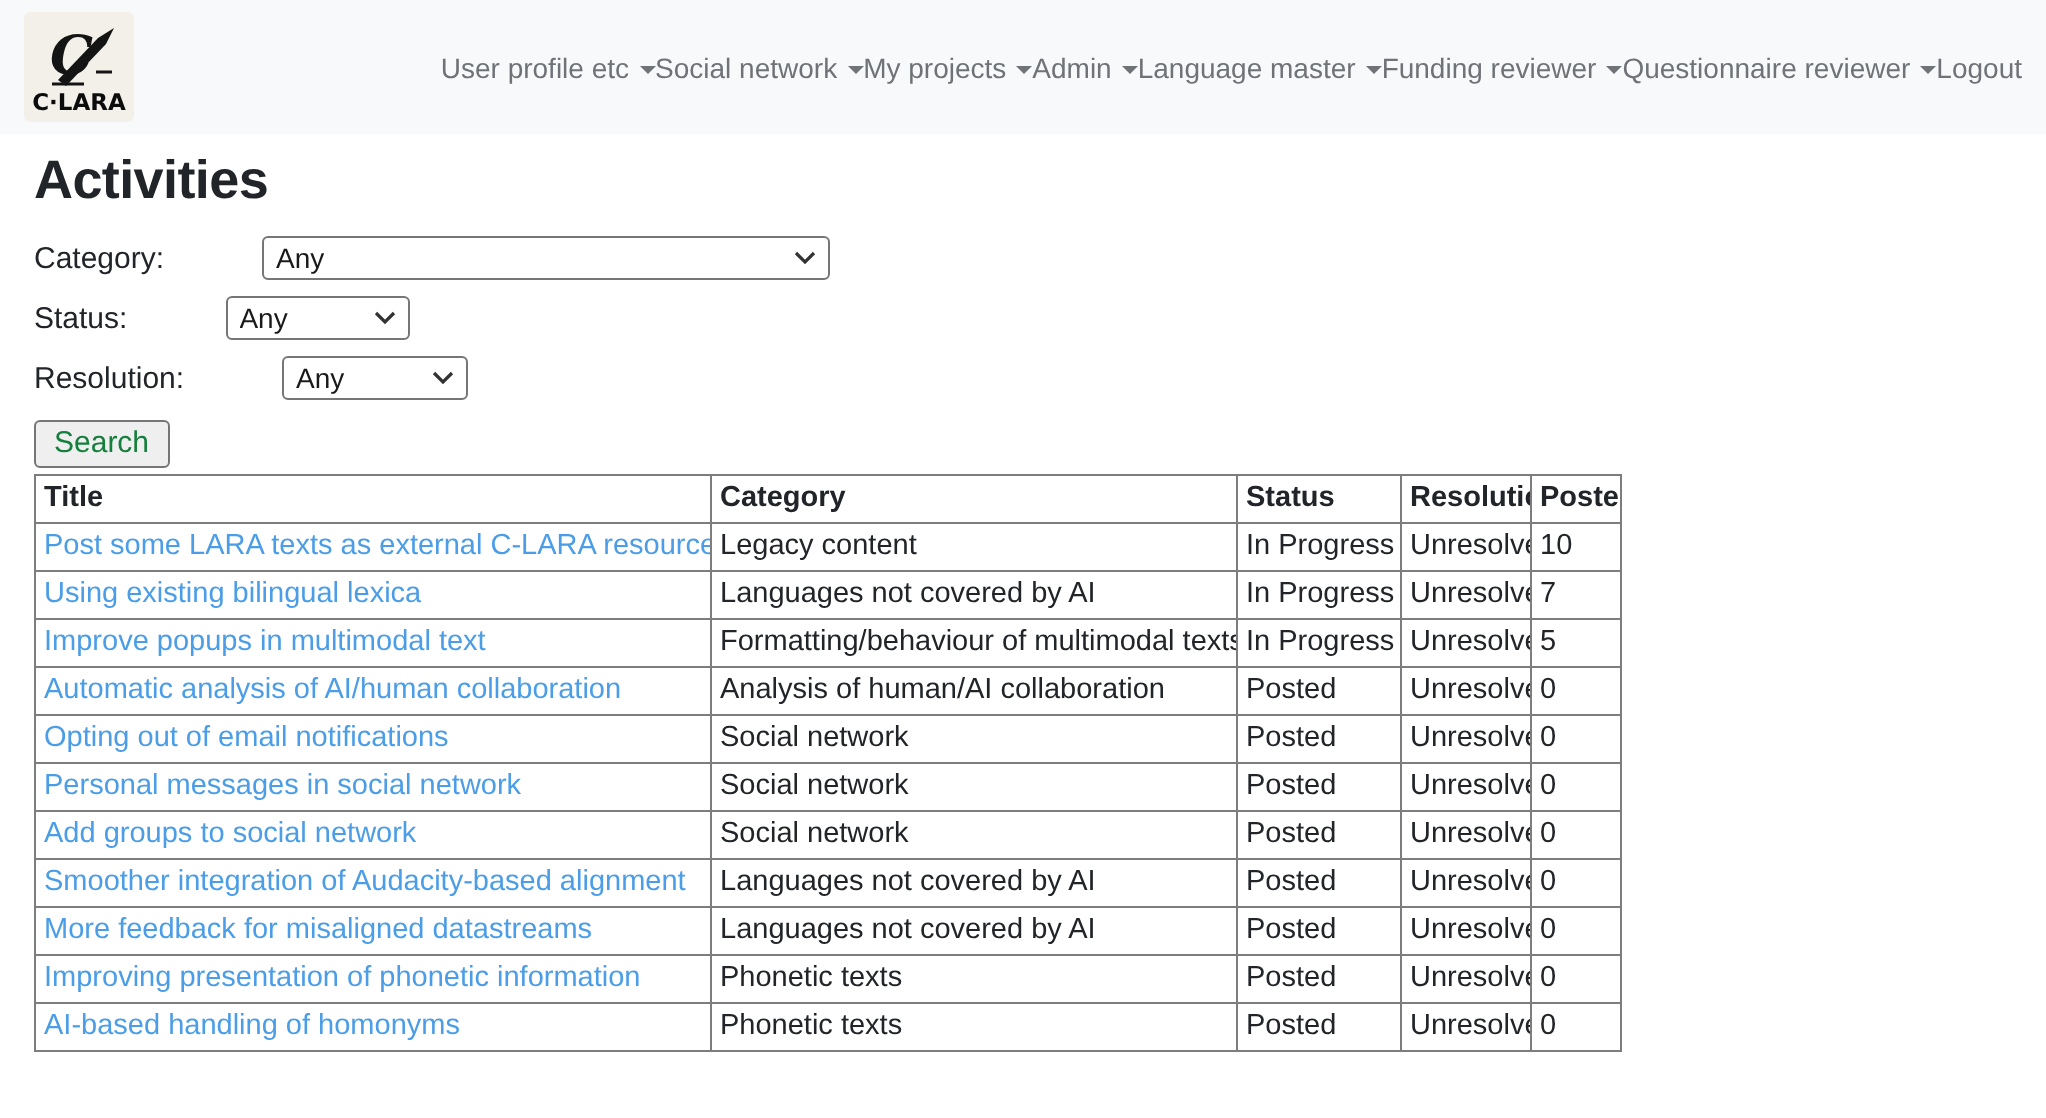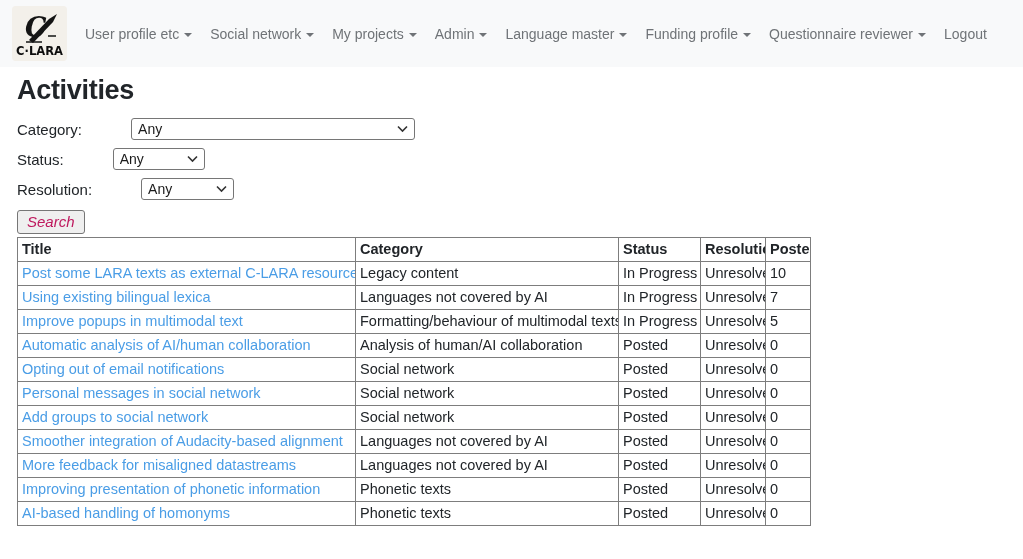--- a/index.html
+++ b/index.html
@@ -12,22 +12,22 @@
   *{box-sizing:border-box;}
   html,body{margin:0;padding:0;}
   body{
     width:1023px;height:559px;overflow:hidden;background:#fff;
     font-family:"Liberation Sans",sans-serif;color:var(--text);
   }
 
   
   .navbar{height:67px;background:var(--navbar-bg);display:flex;align-items:center;padding:0 12px;}
   .logo{width:55px;height:55px;margin-right:18px;flex:0 0 auto;border-radius:3px;overflow:hidden;}
-  .nav-menu{display:flex;align-items:center;gap:18px;white-space:nowrap;
-    font-size:14px;color:var(--nav-text);flex:1;min-width:0;}
+  .nav-menu{display:flex;align-items:center;white-space:nowrap;
+    font-size:14px;color:var(--nav-text);flex:1;min-width:0;justify-content:flex-end;}
   .nav-item{display:flex;align-items:center;cursor:pointer;}
   .caret{width:0;height:0;border-left:4px solid transparent;border-right:4px solid transparent;
     border-top:4.2px solid currentColor;margin-left:5px;margin-top:2px;display:inline-block;}
 
   
   main{padding:5px 17px 0;}
   h1{font-size:27px;margin:3px 0 12px;font-weight:700;letter-spacing:-0.3px;}
   .filter-row{display:flex;align-items:center;margin-bottom:8px;font-size:15px;}
   .filter-row label{margin-right:5px;text-align:center;}
   .select-wrap{position:relative;display:inline-block;padding-left:44px;}
@@ -36,23 +36,23 @@
     border:1px solid #767676;border-radius:3px;background:#fff;
     font-family:"Liberation Sans",sans-serif;font-size:14px;
     padding:0 22px 1px 6px;height:22px;color:#1a1a1a;
   }
   .select-category select{width:284px;}
   .select-status select{width:92px;}
   .select-resolution select{width:93px;}
   .chev{position:absolute;right:7px;top:50%;transform:translateY(-50%);pointer-events:none;line-height:0;}
 
   .search-btn{
-    font-family:"Liberation Sans",sans-serif;font-size:15px;color:#be185d;
+    font-family:"Liberation Sans",sans-serif;font-size:15px;color:#15803d;
     background:#efefef;border:1px solid #767676;border-radius:3px;
-    padding:2px 9px 3px;margin:2px 0 3px;cursor:pointer;font-style:italic;
+    padding:2px 9px 3px;margin:2px 0 3px;cursor:pointer;
   }
   .note{font-size:15px;margin:7px 0 17px;}
 
   
   table{border-collapse:collapse;table-layout:fixed;width:793px;}
   th,td{
     border:1px solid var(--table-border);
     padding:1px 4px 2px;font-size:14.5px;line-height:20px;
     text-align:left;vertical-align:middle;white-space:nowrap;overflow:hidden;
   }
@@ -89,21 +89,21 @@
       </div>
       <div class="nav-item">
         <span>Admin</span>
         <span class="caret"></span>
       </div>
       <div class="nav-item">
         <span>Language master</span>
         <span class="caret"></span>
       </div>
       <div class="nav-item">
-        <span>Funding profile</span>
+        <span>Funding reviewer</span>
         <span class="caret"></span>
       </div>
       <div class="nav-item">
         <span>Questionnaire reviewer</span>
         <span class="caret"></span>
       </div>
       <div class="nav-item">
         <span>Logout</span>
       </div>
     </div>

